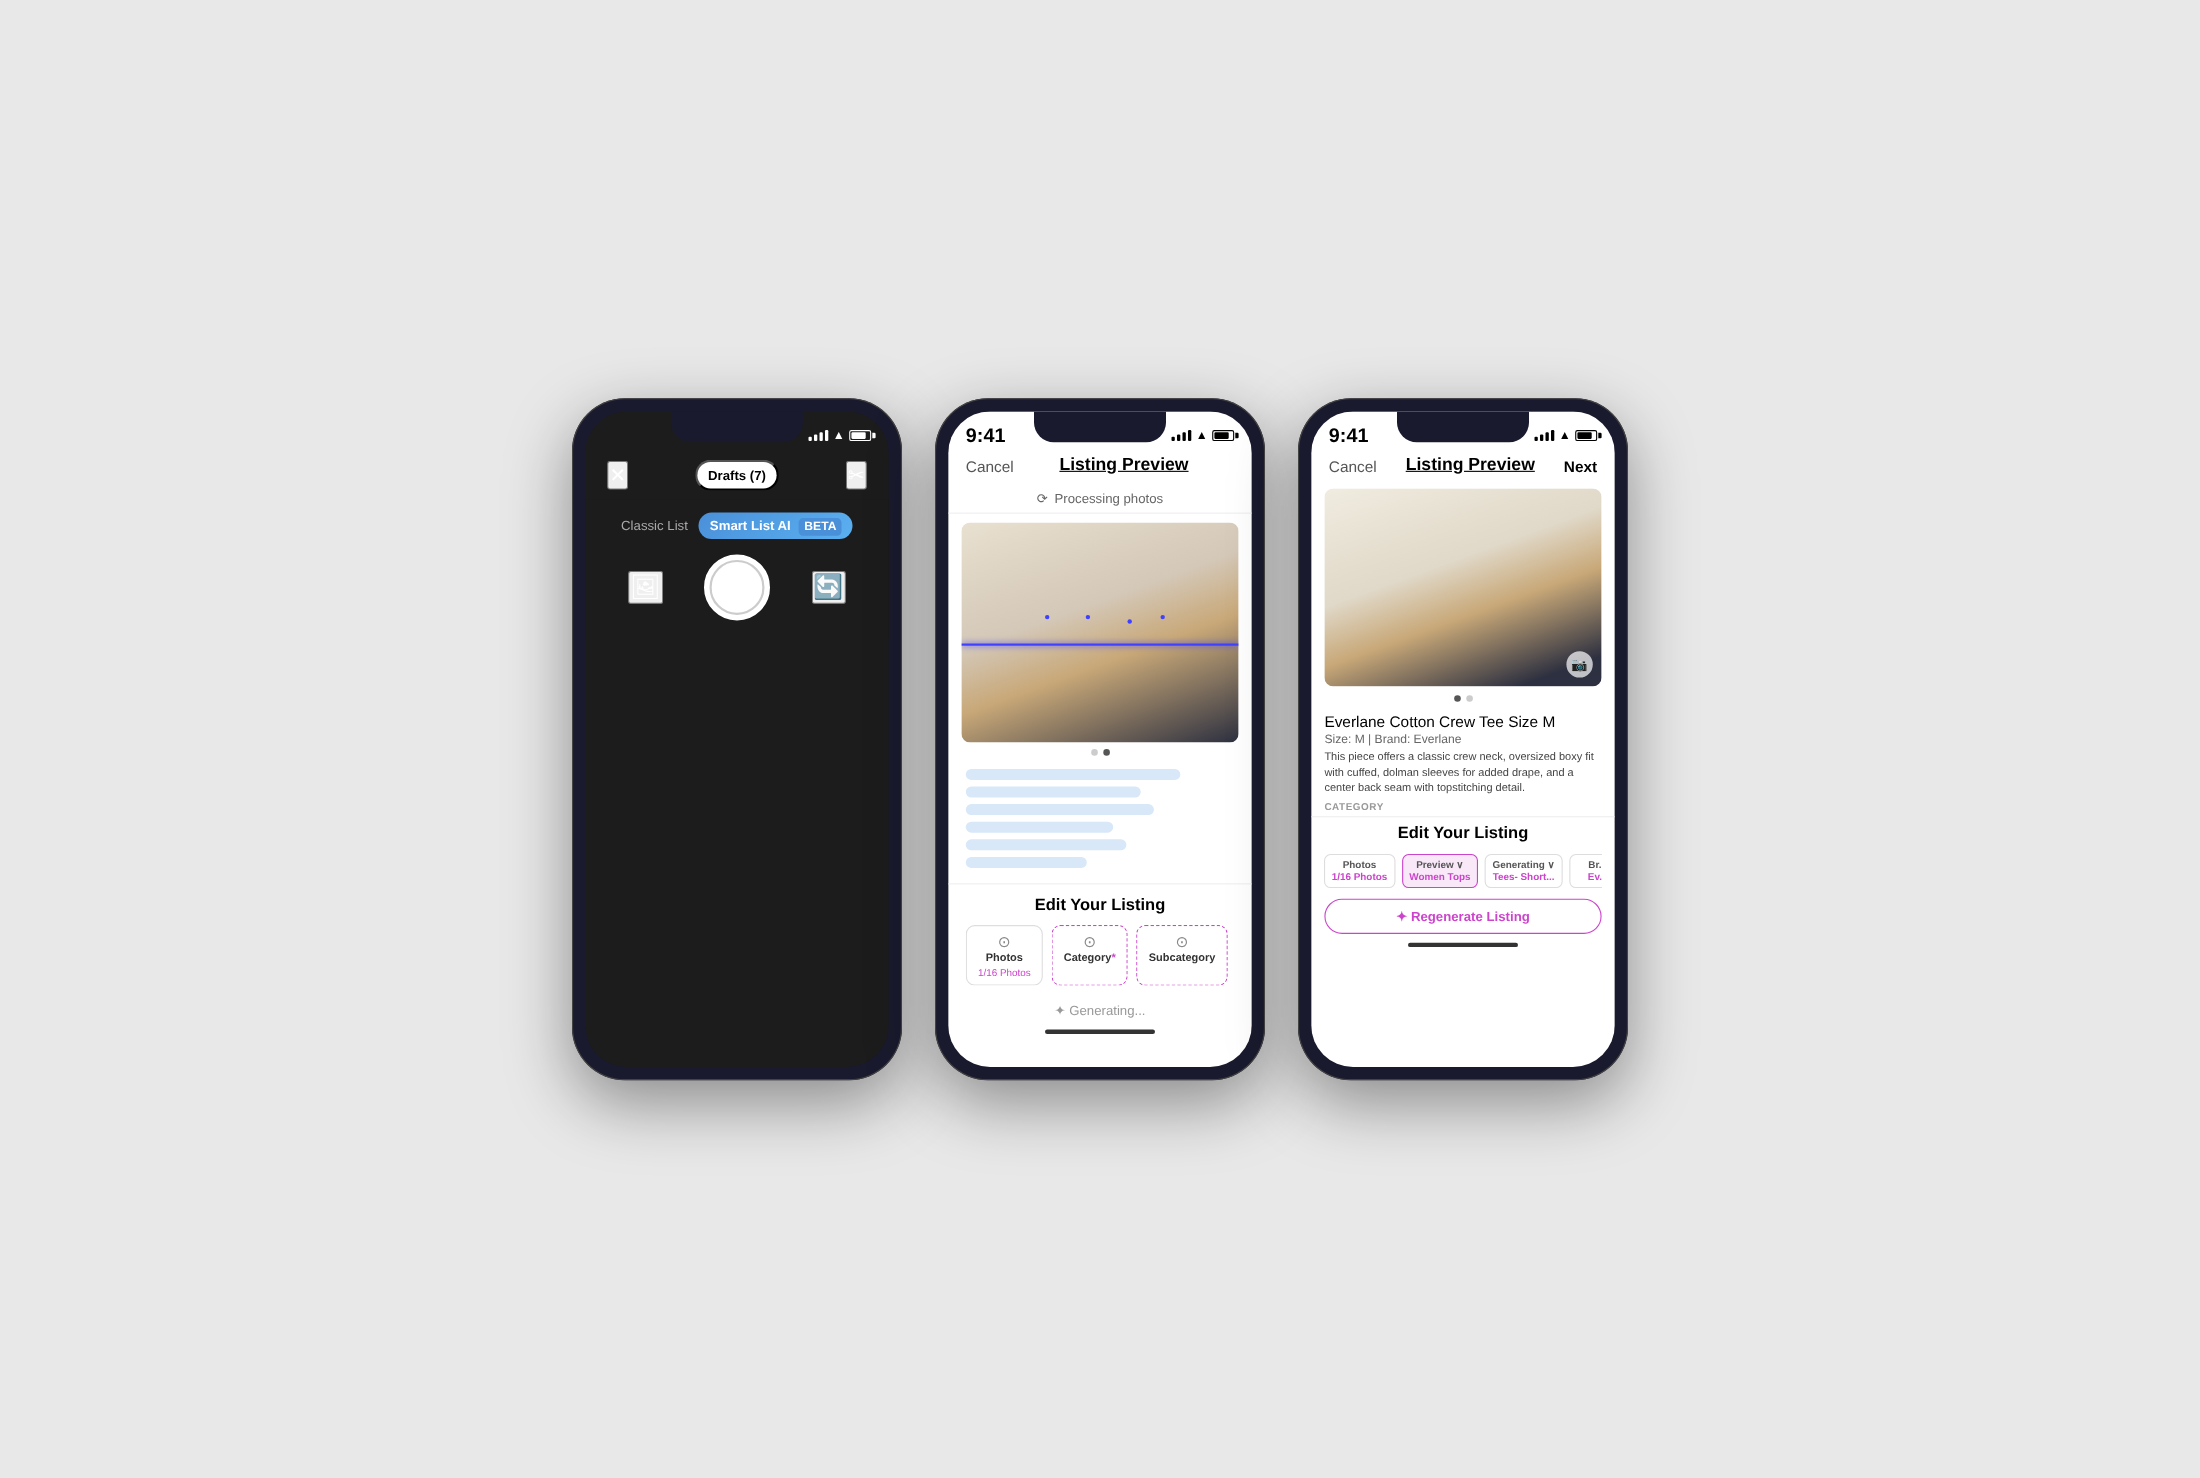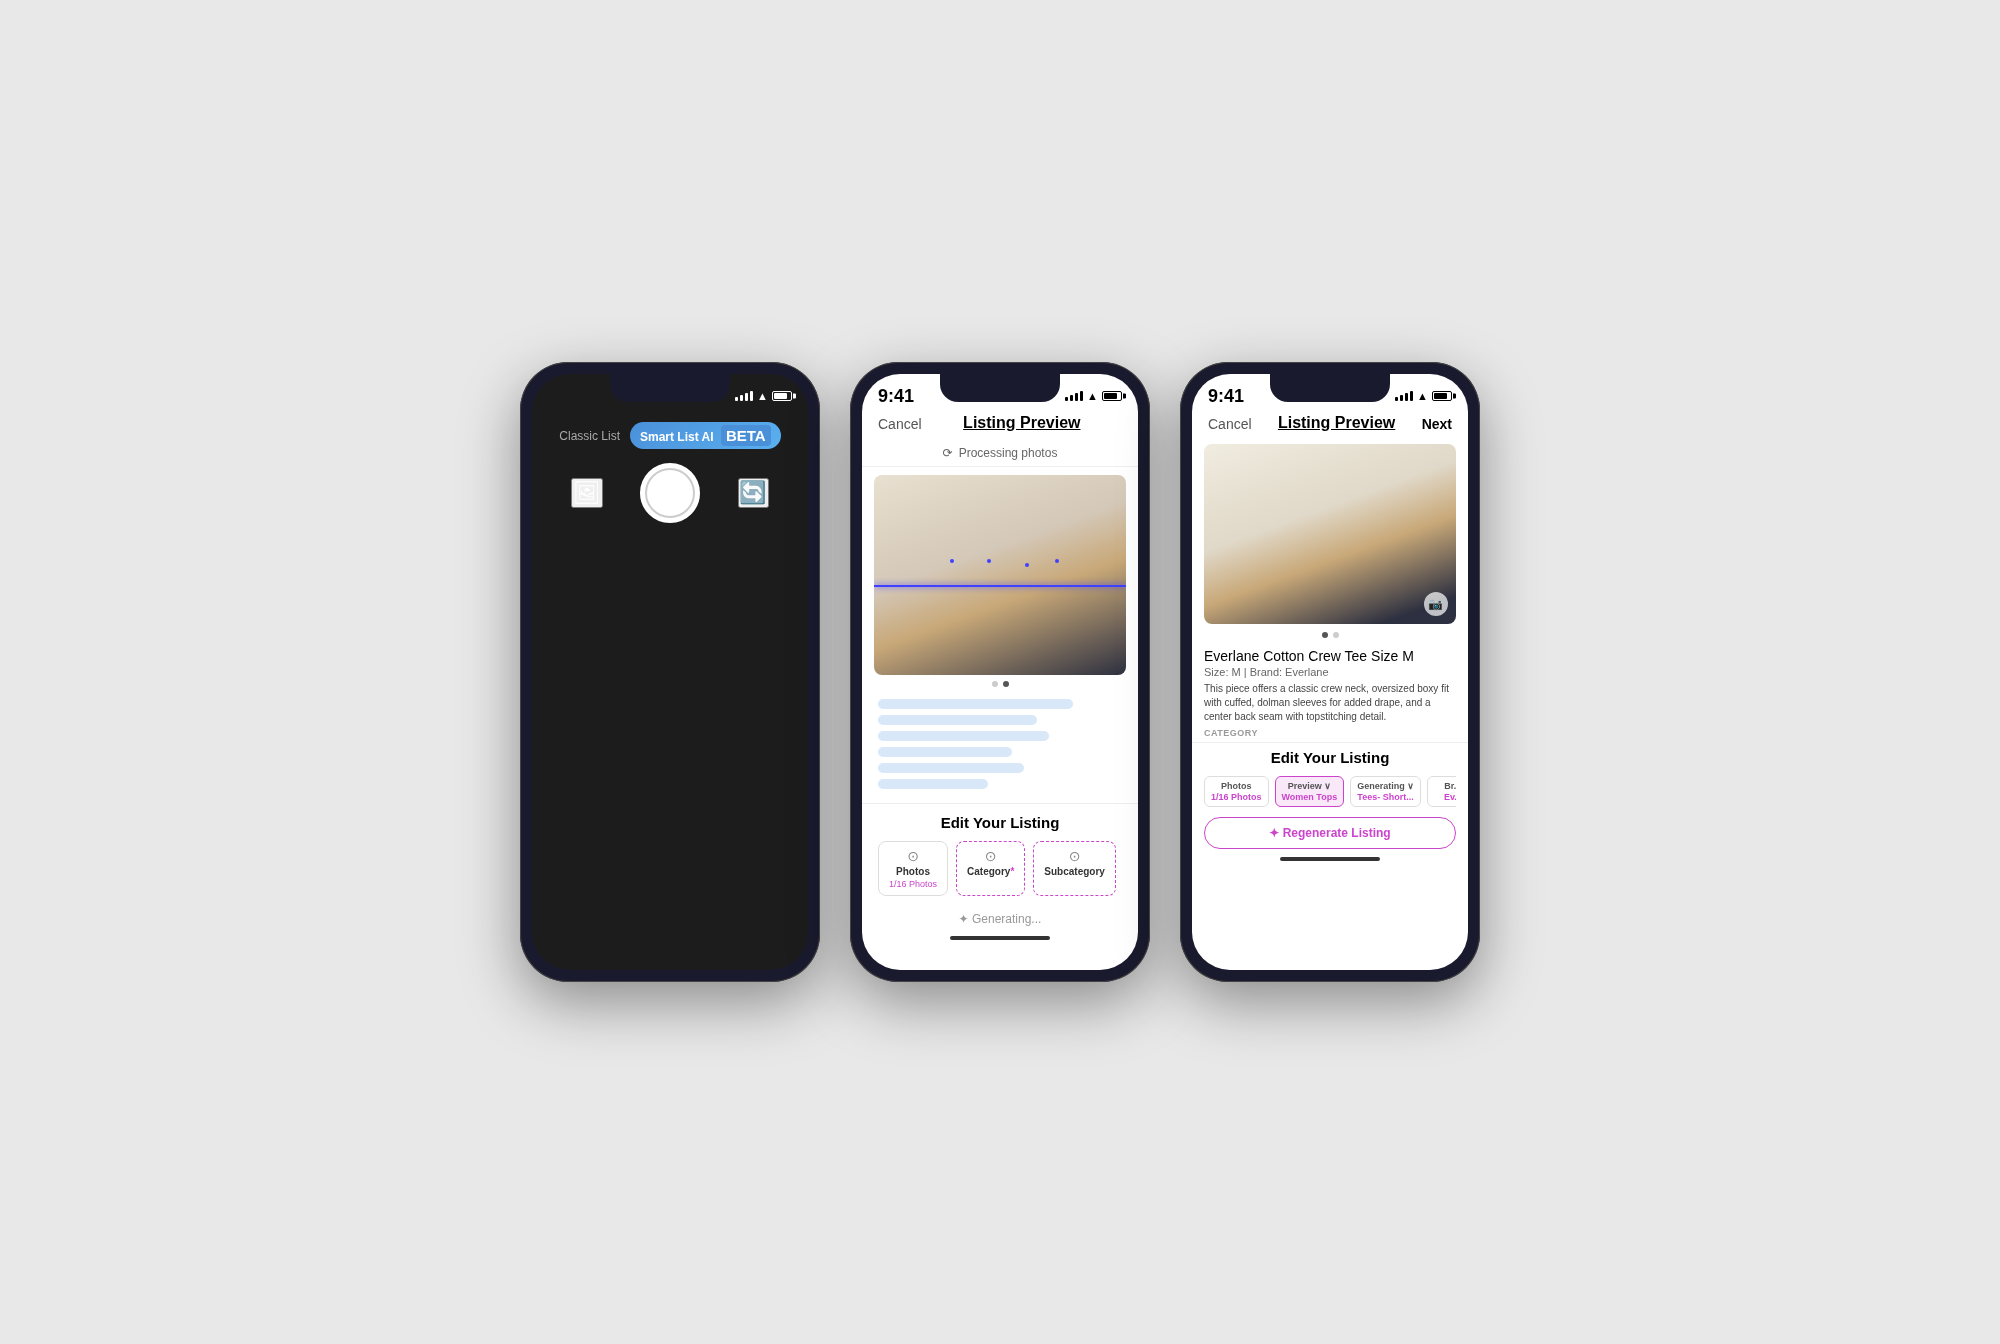--- a/index.html
+++ b/index.html
@@ -167,21 +167,21 @@
       background: linear-gradient(135deg, #4a90d9, #5ab0f0);
       color: white;
       padding: 5px 10px;
       border-radius: 20px;
       font-size: 12px;
       font-weight: 600;
     }
     .beta-badge {
       background: #4a90d9;
       color: white;
-      font-size: 15px;
+      font-size: 11px;
       padding: 2px 5px;
       border-radius: 4px;
       margin-left: 4px;
     }
     .camera-controls {
       display: flex;
       justify-content: space-around;
       align-items: center;
     }
     .cam-btn-icon {
@@ -457,20 +457,25 @@
               <div class="signal-bar" style="height:6px"></div>
               <div class="signal-bar" style="height:8px"></div>
               <div class="signal-bar" style="height:10px"></div>
             </div>
             <span class="wifi-icon">▲</span>
             <div class="battery-icon">
                 <div class="battery-fill"></div>
               </div>
           </div>
         </div>
+        <div class="camera-header">
+          <button class="close-btn">✕</button>
+          <button class="drafts-btn">Drafts (7)</button>
+          <button class="close-btn">✂</button>
+        </div>
         <div class="camera-bottom">
           <div class="mode-selector">
             <span class="mode-classic">Classic List</span>
             <span class="mode-smart">
               <span>Smart List AI</span>
               <span class="beta-badge">BETA</span>
             </span>
           </div>
           <div class="camera-controls">
             <button class="cam-btn-icon">🖼</button>

